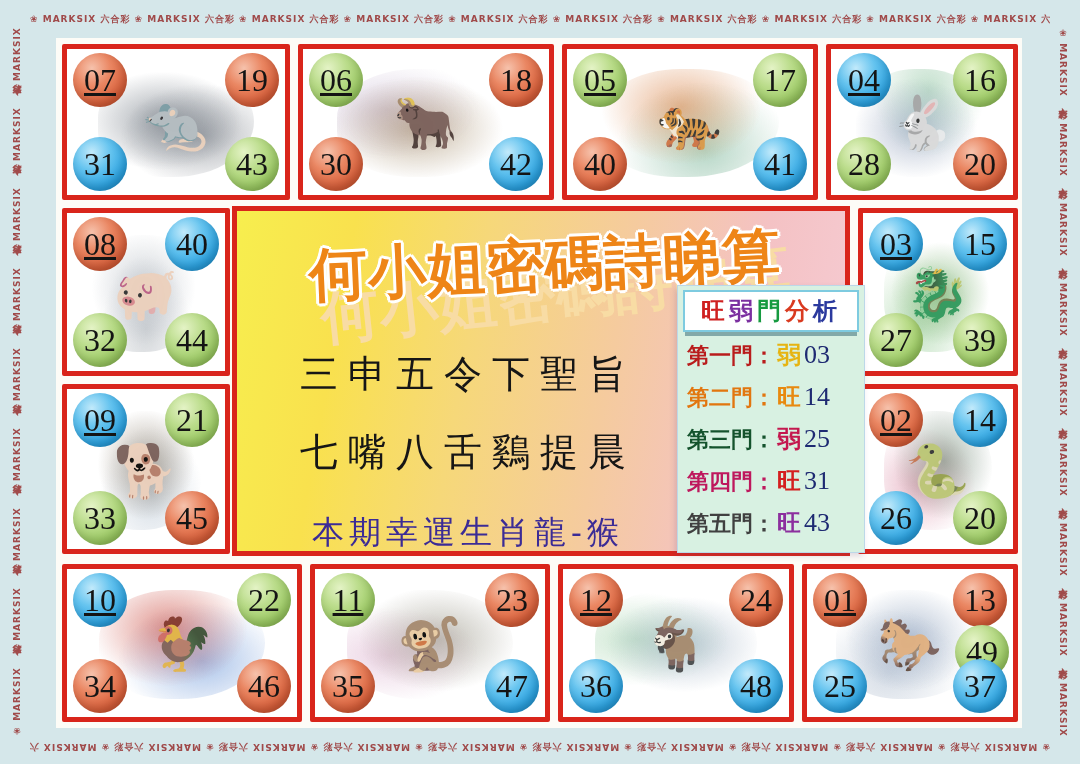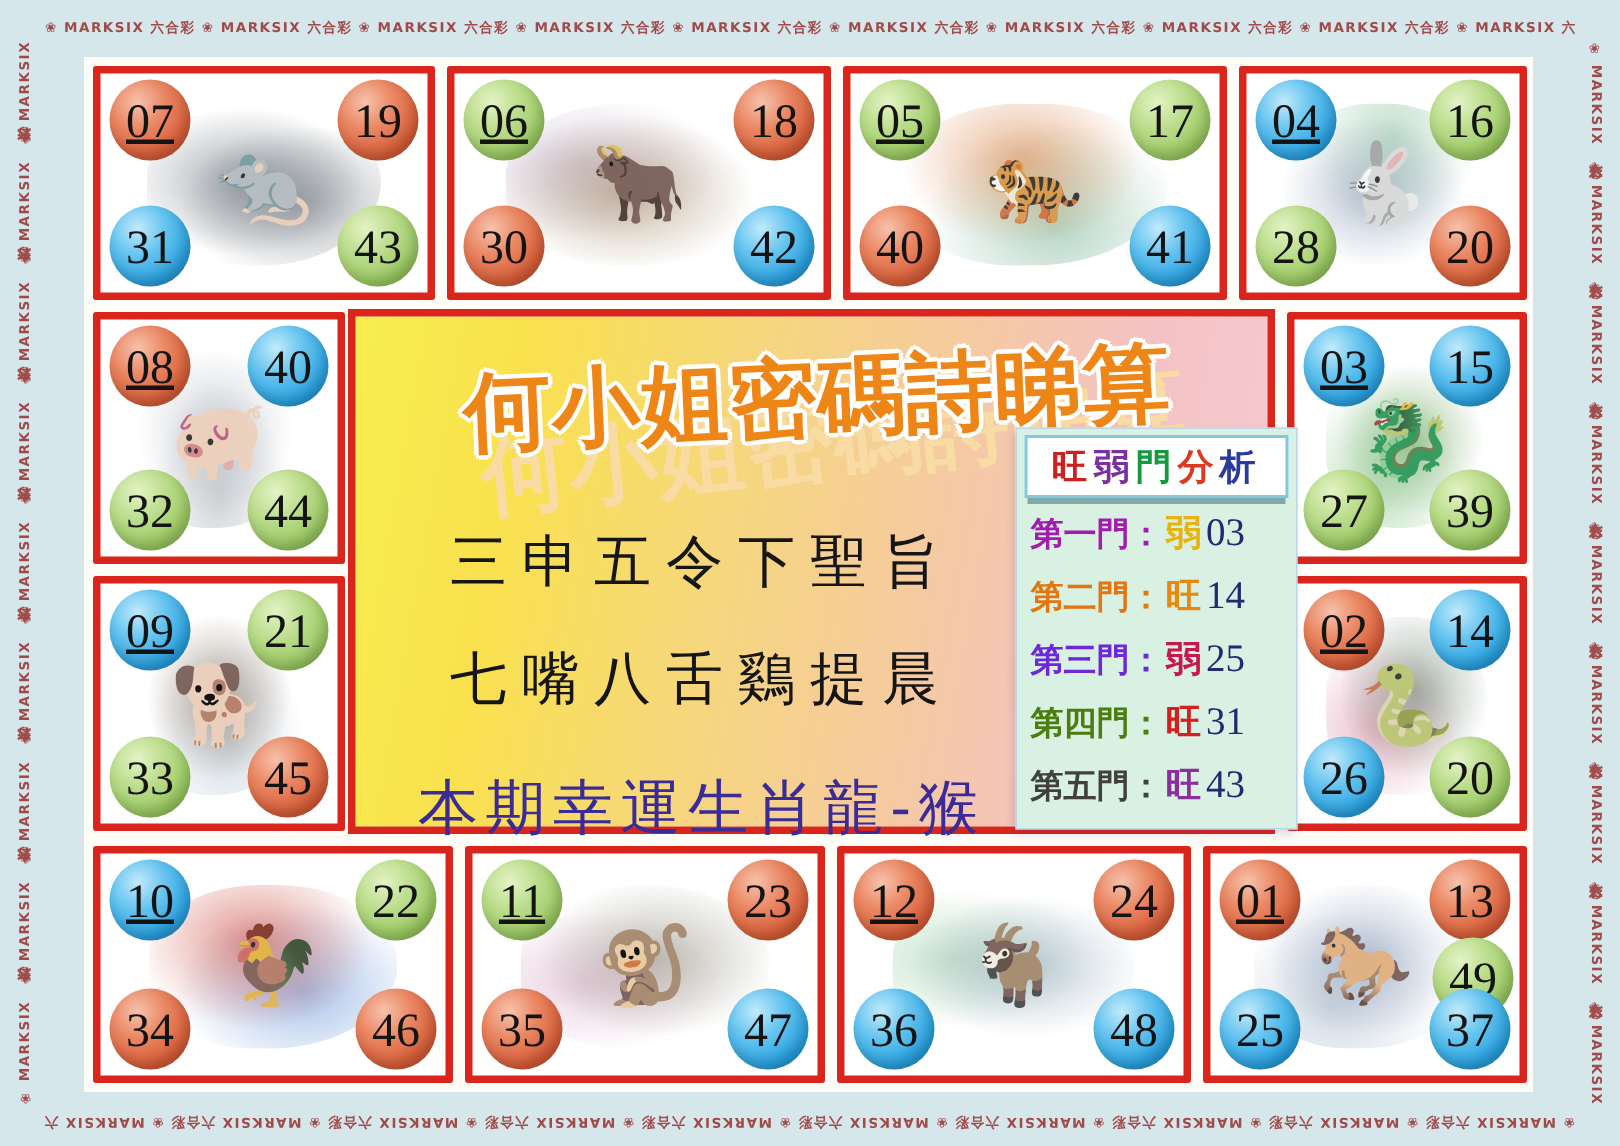--- a/index.html
+++ b/index.html
@@ -46,21 +46,21 @@
   .title-wrap{position:absolute;left:0;top:2px;width:100%;height:120px;}
   .title-echo,.title-main{position:absolute;left:4px;top:14px;width:100%;text-align:center;
         font-weight:bold;font-size:58px;letter-spacing:1px;white-space:nowrap;}
   .title-echo{color:#f8dca4;transform:rotate(-6deg) translate(8px,30px);}
   .title-main{color:#ee8517;transform:rotate(-2.5deg);
         text-shadow:-3px 0 0 #fff,3px 0 0 #fff,0 -3px 0 #fff,0 3px 0 #fff,-2px -2px 0 #fff,2px -2px 0 #fff,-2px 2px 0 #fff,2px 2px 0 #fff;}
   .poem{position:absolute;left:12px;top:138px;width:438px;text-align:center;color:#161616;
         font-family:"DejaVu Serif","Liberation Serif",serif;font-size:38px;letter-spacing:10px;white-space:nowrap;}
   .poem-line2{top:216px;}
   .lucky{position:absolute;left:12px;top:300px;width:438px;text-align:center;color:#3b2b96;
-        font-family:"DejaVu Serif","Liberation Serif",serif;font-size:40px;letter-spacing:5px;white-space:nowrap;}
+        font-family:"DejaVu Serif","Liberation Serif",serif;font-size:32px;letter-spacing:5px;white-space:nowrap;}
   
   .analysis{position:absolute;left:440px;top:74px;width:186px;height:266px;background:#d8f1e2;
         border:1px solid #bcd8e8;box-shadow:-2px 3px 6px rgba(90,60,120,.18);z-index:5;}
   .analysis-header{margin:4px 5px 2px 5px;background:#ffffff;border:2px solid #7ecbe0;text-align:center;
         font-size:24px;font-weight:bold;letter-spacing:4px;line-height:38px;white-space:nowrap;
         box-shadow:0 6px 0 -2px rgba(60,110,120,.55);}
   .arow{height:42px;line-height:42px;padding-left:9px;font-weight:bold;font-size:22px;white-space:nowrap;}
   .arow:first-of-type{margin-top:8px;}
   .arow .status{font-size:24px;margin-left:2px;}
   .arow .num{font-family:"Liberation Serif","DejaVu Serif",serif;font-weight:normal;font-size:26px;margin-left:3px;}
@@ -164,30 +164,30 @@
       </div>
       <div class="poem poem-line1" style="top:138px">三申五令下聖旨</div>
       <div class="poem poem-line2">七嘴八舌鷄提晨</div>
       <div class="lucky">本期幸運生肖龍-猴</div>
 
       <div class="analysis">
         <div class="analysis-header">
           <span style="color: rgb(207, 32, 32);">旺</span><span style="color: rgb(123, 47, 160);">弱</span><span style="color: rgb(22, 154, 64);">門</span><span style="color: rgb(217, 58, 32);">分</span><span style="color: rgb(43, 58, 158);">析</span>
         </div>
         <div class="arow">
-          <span class="gate" style="color: #a21caf; font-family: Liberation Mono, monospace;">第一門：</span><span class="status" style="color: rgb(230, 180, 18);">弱</span><span class="num" style="color: rgb(30, 42, 114);">03</span>
+          <span class="gate" style="color: #b91c1c; font-family: Liberation Mono, monospace;">第一門：</span><span class="status" style="color: rgb(230, 180, 18);">弱</span><span class="num" style="color: rgb(30, 42, 114);">03</span>
         </div>
         <div class="arow">
           <span class="gate" style="color: rgb(226, 118, 15);">第二門：</span><span class="status" style="color: rgb(232, 137, 15);">旺</span><span class="num" style="color: rgb(30, 42, 114);">14</span>
         </div>
         <div class="arow">
-          <span class="gate" style="color: #6d28d9;">第三門：</span><span class="status" style="color: rgb(196, 24, 79);">弱</span><span class="num" style="color: rgb(30, 42, 114);">25</span>
-        </div>
-        <div class="arow">
-          <span class="gate" style="color: #4d7c0f; font-family: Liberation Serif, serif;">第四門：</span><span class="status" style="color: rgb(212, 31, 31);">旺</span><span class="num" style="color: rgb(30, 42, 114);">31</span>
+          <span class="gate" style="color: #14532d;">第三門：</span><span class="status" style="color: rgb(196, 24, 79);">弱</span><span class="num" style="color: rgb(30, 42, 114);">25</span>
+        </div>
+        <div class="arow">
+          <span class="gate" style="color: #be185d; font-family: Liberation Serif, serif;">第四門：</span><span class="status" style="color: rgb(212, 31, 31);">旺</span><span class="num" style="color: rgb(30, 42, 114);">31</span>
         </div>
         <div class="arow">
           <span class="gate" style="color: #404040;">第五門：</span><span class="status" style="color: rgb(140, 47, 158);">旺</span><span class="num" style="color: rgb(30, 42, 114);">43</span>
         </div>
       </div>
     </div>
 
     <div class="cell cell-rooster" style="left:6px;top:526px;width:240px;height:158px">
       <div class="art">
           <span class="glyph">🐓</span>

